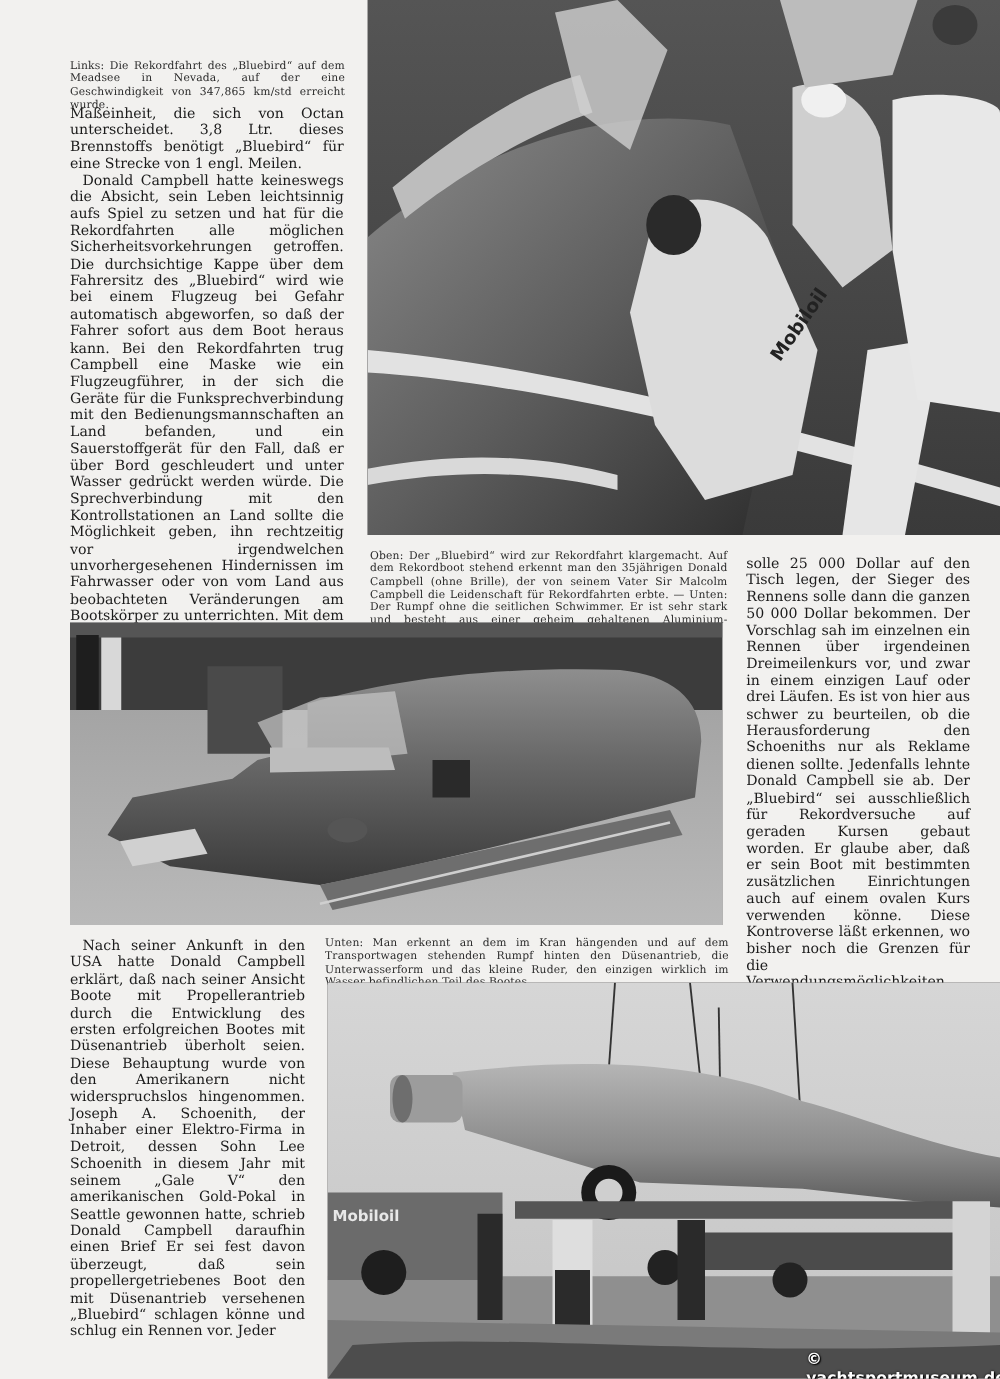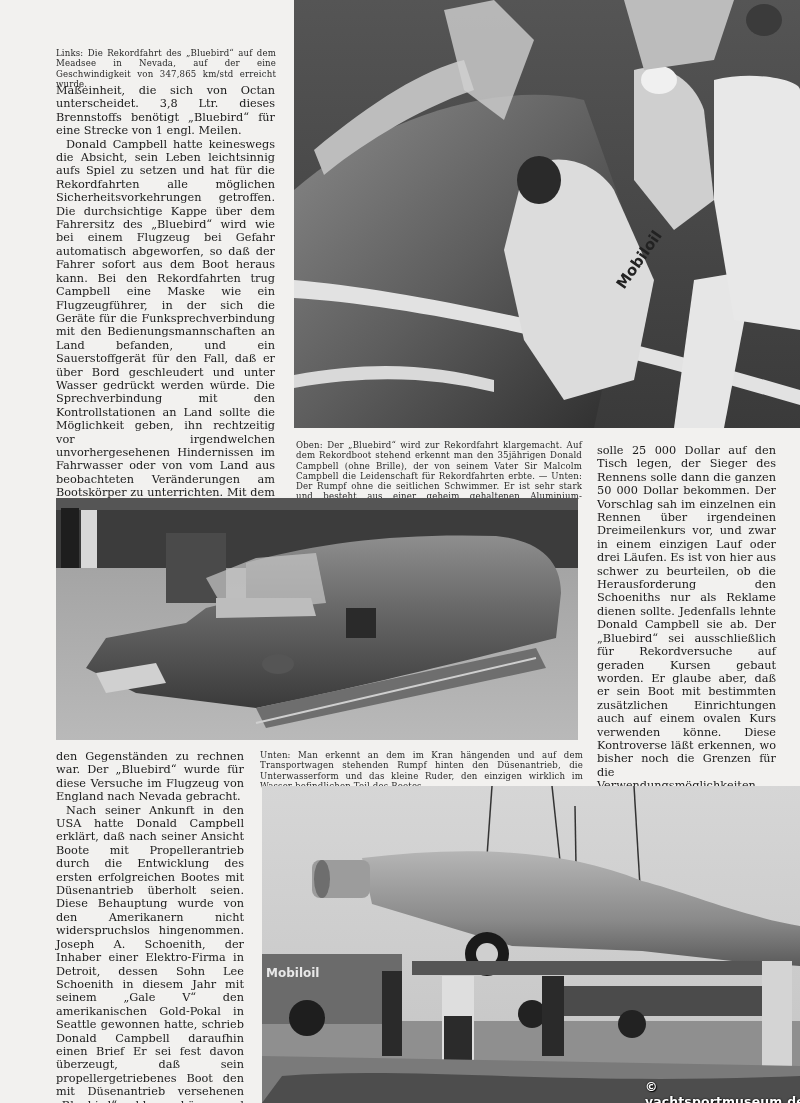--- a/index.html
+++ b/index.html
@@ -102,21 +102,20 @@
     <path d="M160 100 L160 120 L260 118 L255 100 Z" fill="#bdbdbd"></path>
     <path d="M290 110 L320 110 L320 140 L290 140 Z" fill="#2a2a2a"></path>
     <ellipse cx="222" cy="166" rx="16" ry="10" fill="#555"></ellipse>
     <path d="M200 210 L480 150 L490 170 L210 230 Z" fill="#6e6e6e"></path>
     <path d="M200 225 L480 160" stroke="#cfcfcf" stroke-width="2"></path>
     <path d="M40 175 L100 165 L110 185 L50 195 Z" fill="#d0d0d0"></path>
   </svg>
 </div>
 
 <div class="abs body-text" style="left:56px; top:750px; width:188px;">
-  <p>den Gegenständen zu rechnen war. Der „Bluebird“ wurde für diese Versuche im Flugzeug von England nach Nevada gebracht.</p>
   <p class="indent">Nach seiner Ankunft in den USA hatte Donald Campbell erklärt, daß nach seiner Ansicht Boote mit Propellerantrieb durch die Entwicklung des ersten erfolgreichen Bootes mit Düsenantrieb überholt seien. Diese Behauptung wurde von den Amerikanern nicht widerspruchslos hingenommen. Joseph A. Schoenith, der Inhaber einer Elektro-Firma in Detroit, dessen Sohn Lee Schoenith in diesem Jahr mit seinem „Gale V“ den amerikanischen Gold-Pokal in Seattle gewonnen hatte, schrieb Donald Campbell daraufhin einen Brief Er sei fest davon überzeugt, daß sein propellergetriebenes Boot den mit Düsenantrieb versehenen „Bluebird“ schlagen könne und schlug ein Rennen vor. Jeder</p>
 </div>
 
 <div class="abs caption" style="left:260px; top:750px; width:323px;">Unten: Man erkennt an dem im Kran hängenden und auf dem Transportwagen stehenden Rumpf hinten den Düsenantrieb, die Unterwasserform und das kleine Ruder, den einzigen wirklich im Wasser befindlichen Teil des Bootes.</div>
 
 <div class="abs photo" style="left:262px; top:786px; width:538px; height:317px;">
   <svg viewBox="0 0 538 317" preserveAspectRatio="none">
     <defs>
       <linearGradient id="sky" x1="0" y1="0" x2="0" y2="1">
         <stop offset="0" stop-color="#d6d6d6"></stop>

